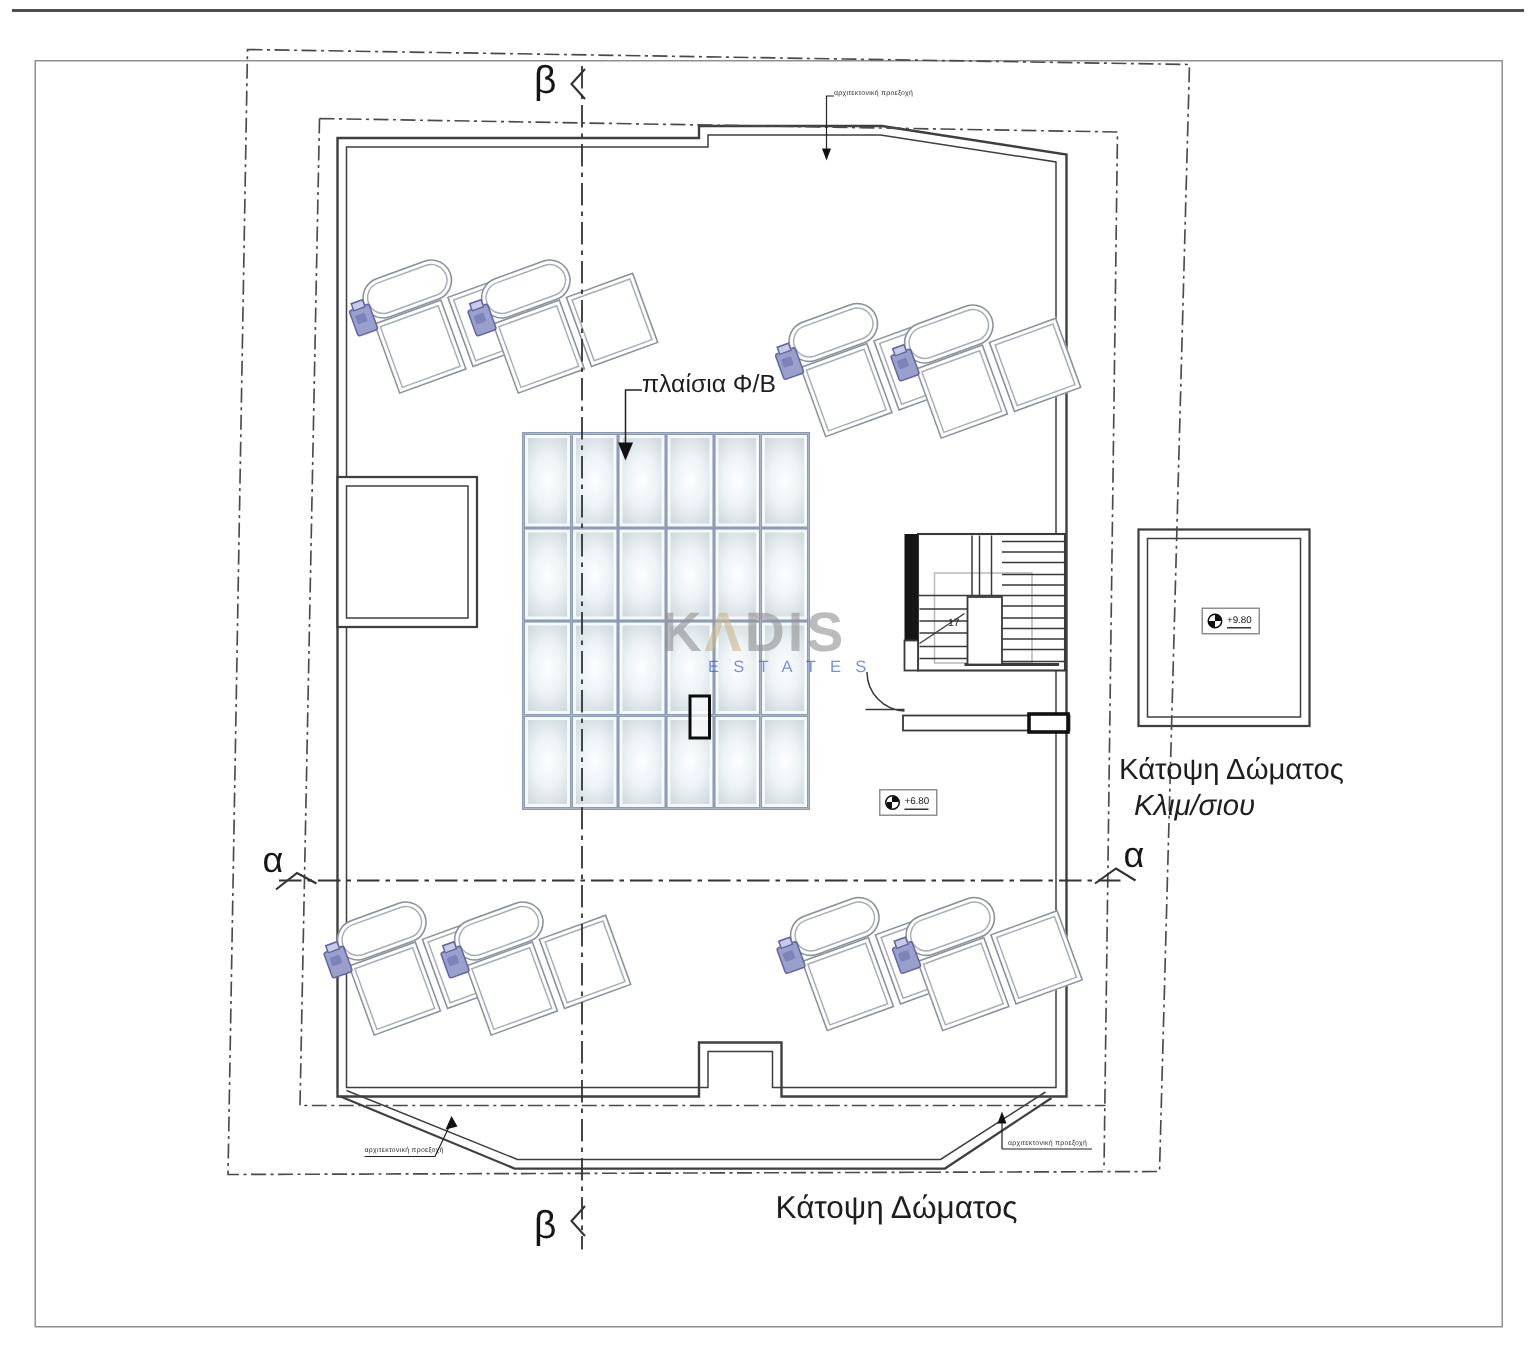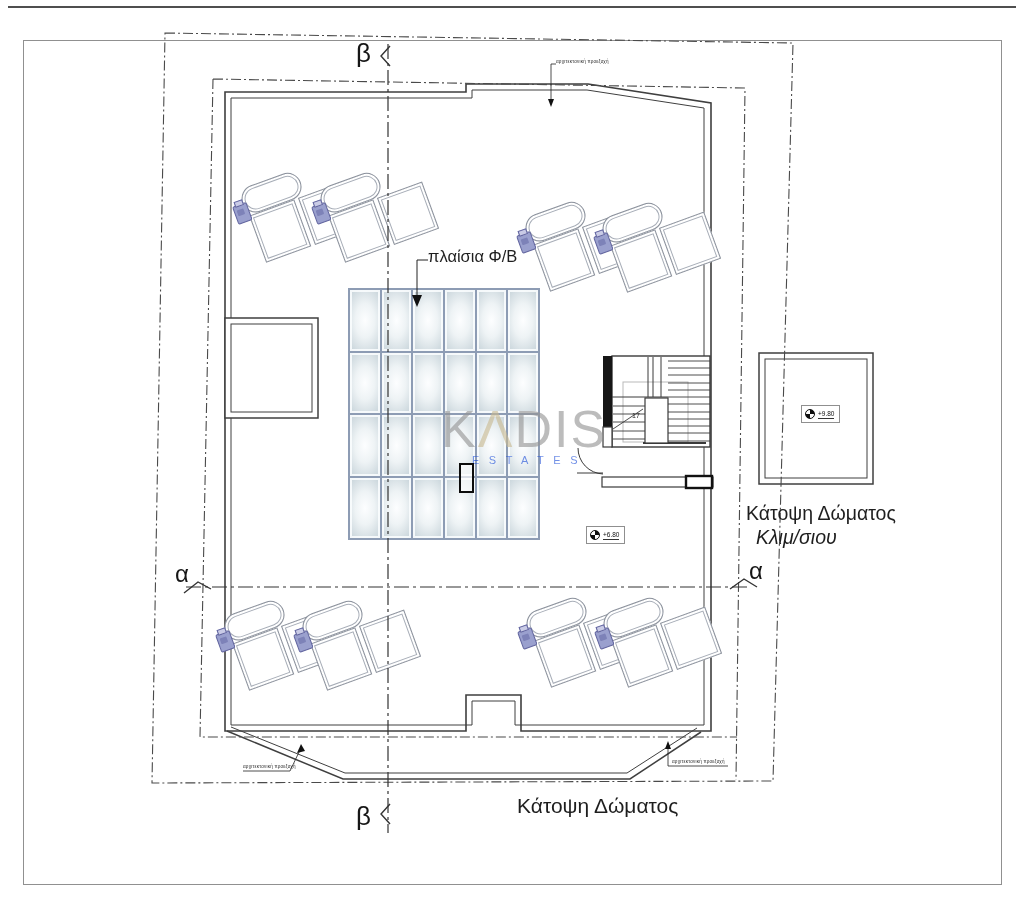--- a/index.html
+++ b/index.html
@@ -45,21 +45,21 @@
     content:""; position:absolute; left:2px; top:-5px; width:7px; height:4px;
     background:#c9cbe6; border:1px solid #62659f;
   }
   .pump::after {
     content:""; position:absolute; left:2px; top:4px; width:7px; height:6px;
     background:#7d82b8; border-radius:1px;
   }
 
   
   .wm { position:absolute; left:441px; top:403px; opacity:.62; line-height:1; white-space:nowrap; }
-  .wm-word { font-size:52px; letter-spacing:2px; color:#949494; font-weight:400; }
+  .wm-word { font-size:37px; letter-spacing:2px; color:#949494; font-weight:700; }
   .wm-a { color:#c9ba92; }
   .wm-sub { font-size:11px; letter-spacing:9.5px; color:#1d4ed8; margin:0 0 0 31px; }
 
   
   .lbl { position:absolute; white-space:nowrap; color:#1e1e1e; }
   .lbl-pv        { left:428px; top:247px; font-size:16.5px;text-align:center; }
   .title-main    { left:517px; top:794px; font-size:21px; }
   .title-side    { left:746px; top:502px; font-size:19.5px; }
   .title-side2   { left:756px; top:526px; font-size:19.5px;font-style:italic; }
   .sec-letter    { font-size:24px; color:#161616; }

